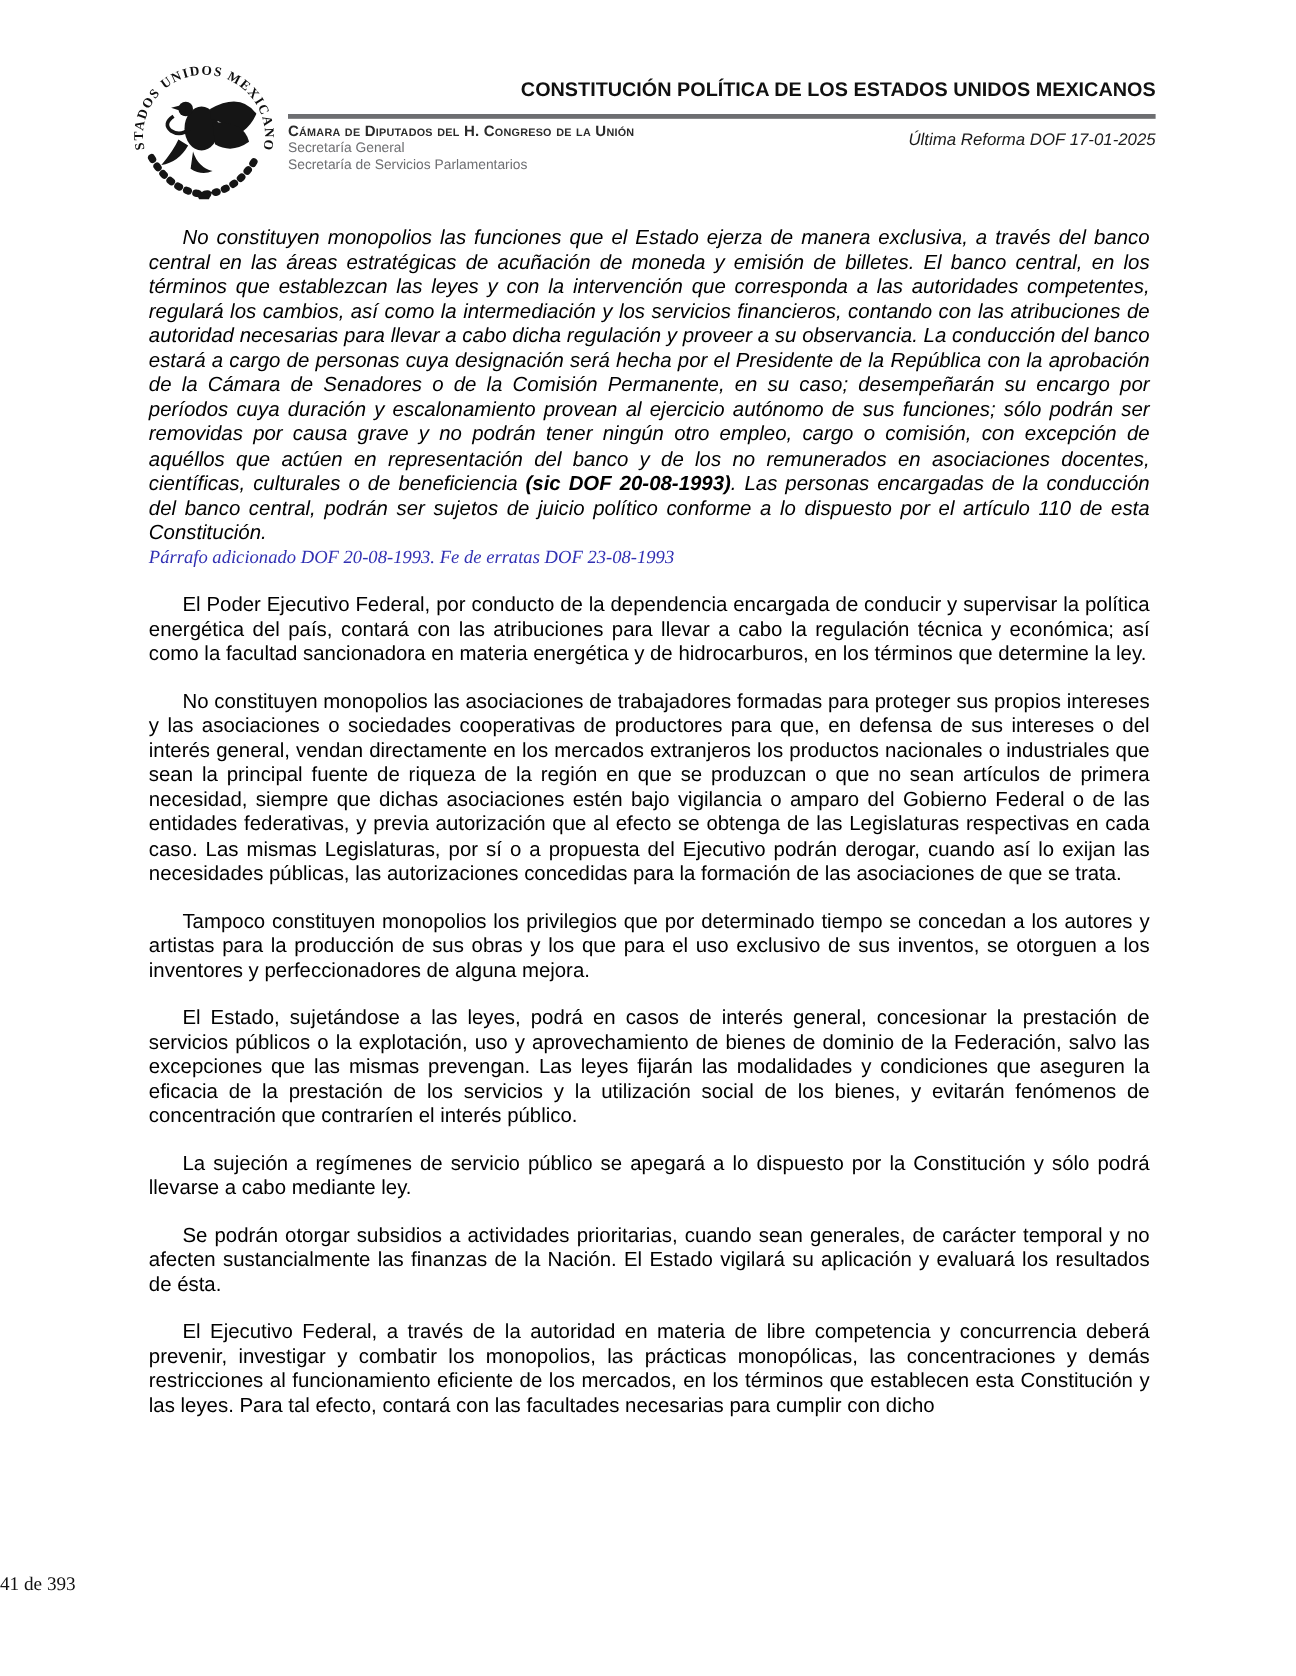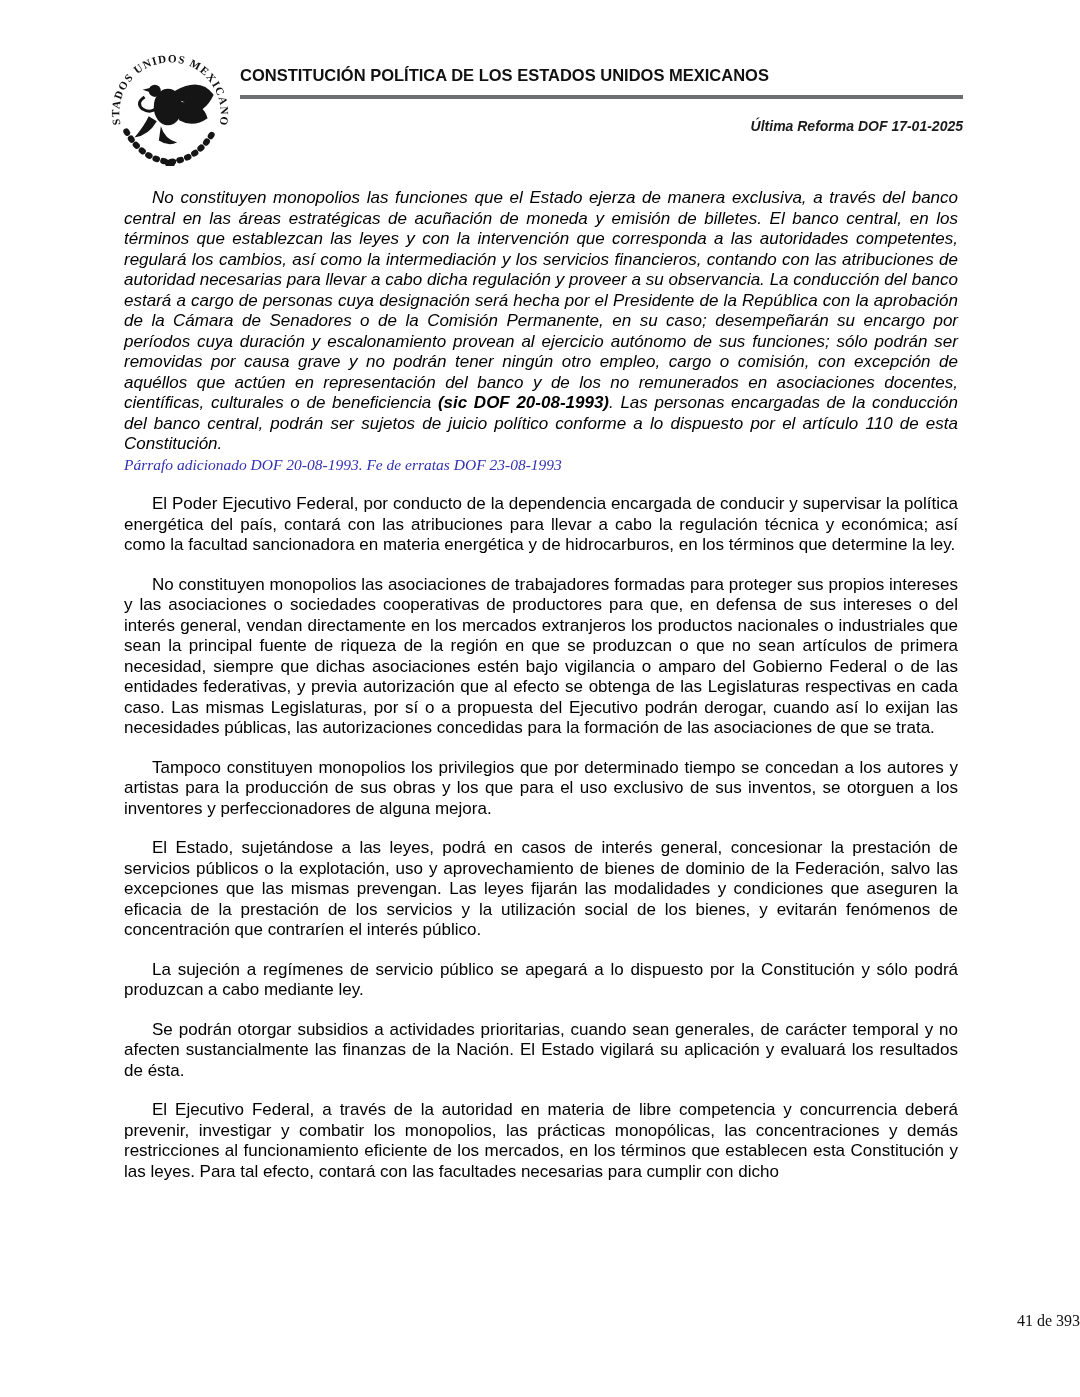--- a/index.html
+++ b/index.html
@@ -9,55 +9,55 @@
     width:1080px;height:1397px;
     background:#ffffff;
     font-family:"Liberation Sans",sans-serif;
     color:#000;
     overflow:hidden;
   }
   
   .seal{position:absolute;left:104px;top:38px;width:132px;height:132px;}
   .hdr-title{
     position:absolute;left:240px;right:117px;top:66px;
-    font-weight:bold;font-size:16.5px;letter-spacing:0px;color:#111;
+    text-align:right;font-weight:bold;font-size:16.5px;letter-spacing:0px;color:#111;
     white-space:nowrap;
   }
   .hdr-rule{
     position:absolute;left:240px;right:117px;top:95px;height:4px;
     background:#6d6e71;
   }
   .chamber-block{position:absolute;left:240px;top:102px;line-height:1.18;}
   .chamber{
     font-weight:bold;font-size:12.5px;color:#2b2b2b;
     font-variant:small-caps;letter-spacing:.2px;
   }
   .secretariat{font-size:11.5px;color:#6d6e71;margin-top:1px;}
   .last-reform{
-    position:absolute;right:117px;top:118px;
-    font-style:italic;font-size:14px;color:#1a1a1a;font-weight:bold;
+    position:absolute;right:117px;top:108px;
+    font-style:italic;font-size:14px;color:#1a1a1a;
   }
   
   .content{
     position:absolute;left:124px;right:122px;top:188px;
     font-size:17px;line-height:20.5px;text-align:justify;
   }
   .para{margin:19px 0 0;text-indent:28px;}
   .para:first-child{margin-top:0;font-style:italic;}
   .note{
     margin:0 0 5px;
     text-align:left;text-indent:0;
     font-family:"Liberation Serif",serif;font-style:italic;
     font-size:15.5px;color:#3130b3;
   }
   .sic{font-weight:bold;}
   
   .footer{
     position:absolute;left:0;right:0;top:1312px;
-    text-align:right;
+    text-align:left;
     font-family:"Liberation Serif",serif;font-size:16px;color:#111;
   }
 </style>
 </head>
 <body>
 
 <div class="page">
 
   <div class="seal">
     <svg viewBox="0 0 130 130" width="132" height="132" aria-hidden="true">
@@ -78,37 +78,42 @@
         <path d="M58 120 l14 0 l-3 6 l-8 0 z"></path>
       </g>
       <path d="M40 58 q-9 6 -2 12 q8 5 15 -2" stroke="#151515" stroke-width="3" fill="none"></path>
       <path d="M22 92 Q38 120 65 122 Q92 120 108 92" stroke="#151515" stroke-width="6" fill="none" stroke-dasharray="1.5 6.5" stroke-linecap="round"></path>
     </svg>
   </div>
 
   <div class="hdr-title">CONSTITUCIÓN POLÍTICA DE LOS ESTADOS UNIDOS MEXICANOS</div>
   <div class="hdr-rule"></div>
 
+  <div class="chamber-block">
+    <div class="chamber">Cámara de Diputados del H. Congreso de la Unión</div>
+    <div class="secretariat">Secretaría General</div>
+    <div class="secretariat">Secretaría de Servicios Parlamentarios</div>
+  </div>
 
   <div class="last-reform">Última Reforma DOF 17-01-2025</div>
 
   <div class="content">
 
     <p class="para"><span>No constituyen monopolios las funciones que el Estado ejerza de manera exclusiva, a través del banco central en las áreas estratégicas de acuñación de moneda y emisión de billetes. El banco central, en los términos que establezcan las leyes y con la intervención que corresponda a las autoridades competentes, regulará los cambios, así como la intermediación y los servicios financieros, contando con las atribuciones de autoridad necesarias para llevar a cabo dicha regulación y proveer a su observancia. La conducción del banco estará a cargo de personas cuya designación será hecha por el Presidente de la República con la aprobación de la Cámara de Senadores o de la Comisión Permanente, en su caso; desempeñarán su encargo por períodos cuya duración y escalonamiento provean al ejercicio autónomo de sus funciones; sólo podrán ser removidas por causa grave y no podrán tener ningún otro empleo, cargo o comisión, con excepción de aquéllos que actúen en representación del banco y de los no remunerados en asociaciones docentes, científicas, culturales o de beneficiencia </span><span class="sic">(sic DOF 20-08-1993)</span><span>. Las personas encargadas de la conducción del banco central, podrán ser sujetos de juicio político conforme a lo dispuesto por el artículo 110 de esta Constitución.</span></p>
     <p class="note">Párrafo adicionado DOF 20-08-1993. Fe de erratas DOF 23-08-1993</p>
 
     <p class="para">El Poder Ejecutivo Federal, por conducto de la dependencia encargada de conducir y supervisar la política energética del país, contará con las atribuciones para llevar a cabo la regulación técnica y económica; así como la facultad sancionadora en materia energética y de hidrocarburos, en los términos que determine la ley.</p>
 
     <p class="para">No constituyen monopolios las asociaciones de trabajadores formadas para proteger sus propios intereses y las asociaciones o sociedades cooperativas de productores para que, en defensa de sus intereses o del interés general, vendan directamente en los mercados extranjeros los productos nacionales o industriales que sean la principal fuente de riqueza de la región en que se produzcan o que no sean artículos de primera necesidad, siempre que dichas asociaciones estén bajo vigilancia o amparo del Gobierno Federal o de las entidades federativas, y previa autorización que al efecto se obtenga de las Legislaturas respectivas en cada caso. Las mismas Legislaturas, por sí o a propuesta del Ejecutivo podrán derogar, cuando así lo exijan las necesidades públicas, las autorizaciones concedidas para la formación de las asociaciones de que se trata.</p>
 
     <p class="para">Tampoco constituyen monopolios los privilegios que por determinado tiempo se concedan a los autores y artistas para la producción de sus obras y los que para el uso exclusivo de sus inventos, se otorguen a los inventores y perfeccionadores de alguna mejora.</p>
 
     <p class="para">El Estado, sujetándose a las leyes, podrá en casos de interés general, concesionar la prestación de servicios públicos o la explotación, uso y aprovechamiento de bienes de dominio de la Federación, salvo las excepciones que las mismas prevengan. Las leyes fijarán las modalidades y condiciones que aseguren la eficacia de la prestación de los servicios y la utilización social de los bienes, y evitarán fenómenos de concentración que contraríen el interés público.</p>
 
-    <p class="para">La sujeción a regímenes de servicio público se apegará a lo dispuesto por la Constitución y sólo podrá produzcan a cabo mediante ley.</p>
+    <p class="para">La sujeción a regímenes de servicio público se apegará a lo dispuesto por la Constitución y sólo podrá llevarse a cabo mediante ley.</p>
 
     <p class="para">Se podrán otorgar subsidios a actividades prioritarias, cuando sean generales, de carácter temporal y no afecten sustancialmente las finanzas de la Nación. El Estado vigilará su aplicación y evaluará los resultados de ésta.</p>
 
     <p class="para">El Ejecutivo Federal, a través de la autoridad en materia de libre competencia y concurrencia deberá prevenir, investigar y combatir los monopolios, las prácticas monopólicas, las concentraciones y demás restricciones al funcionamiento eficiente de los mercados, en los términos que establecen esta Constitución y las leyes. Para tal efecto, contará con las facultades necesarias para cumplir con dicho</p>
 
   </div>
 
   <div class="footer">41 de 393</div>
 
 </div>

